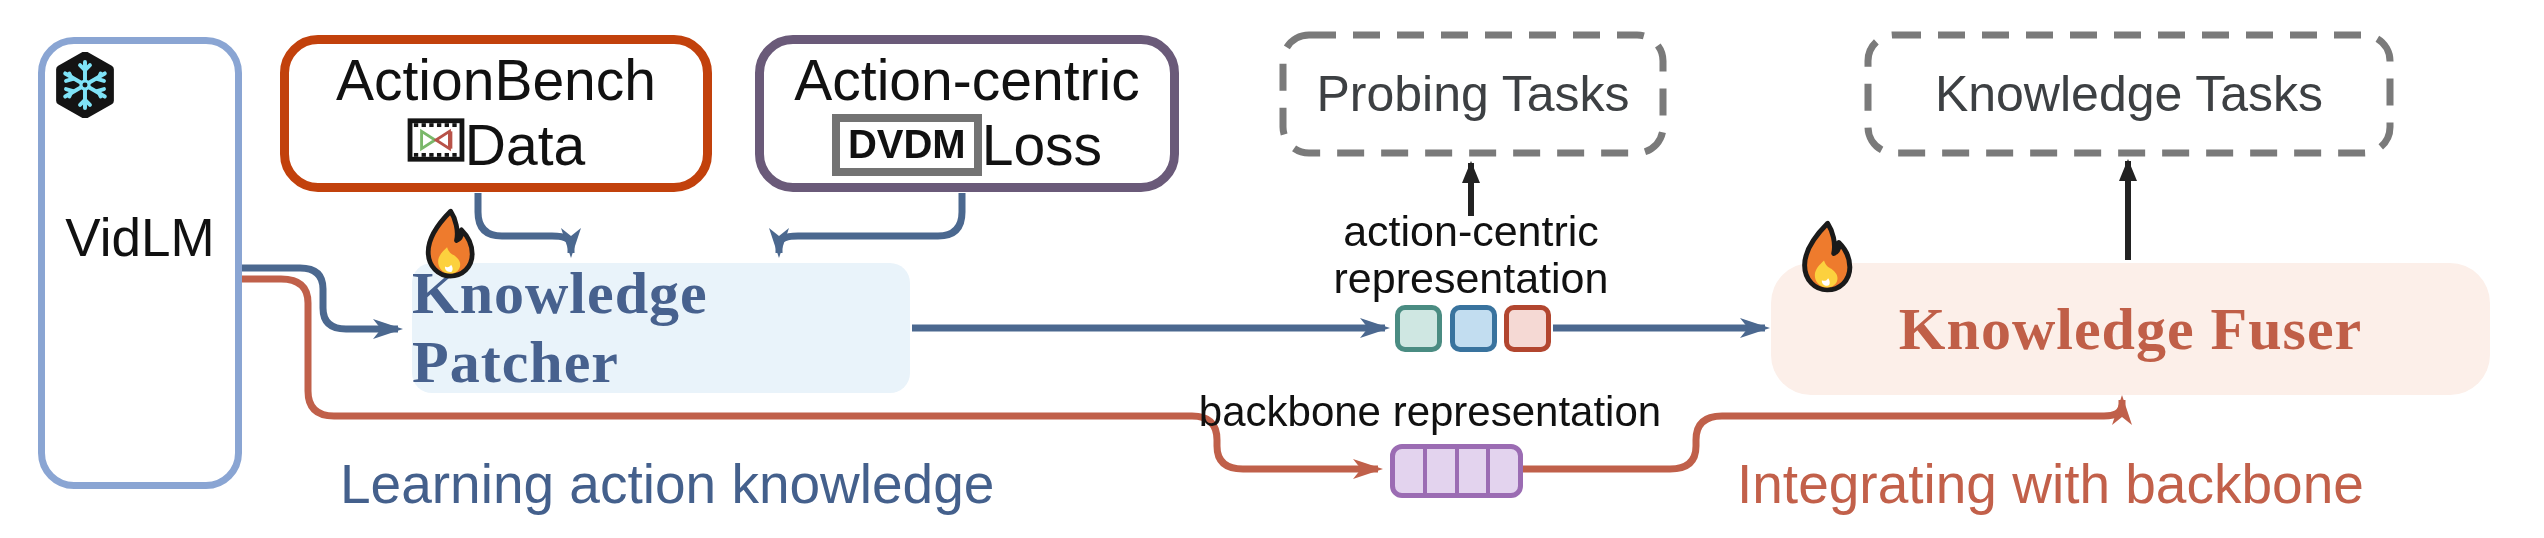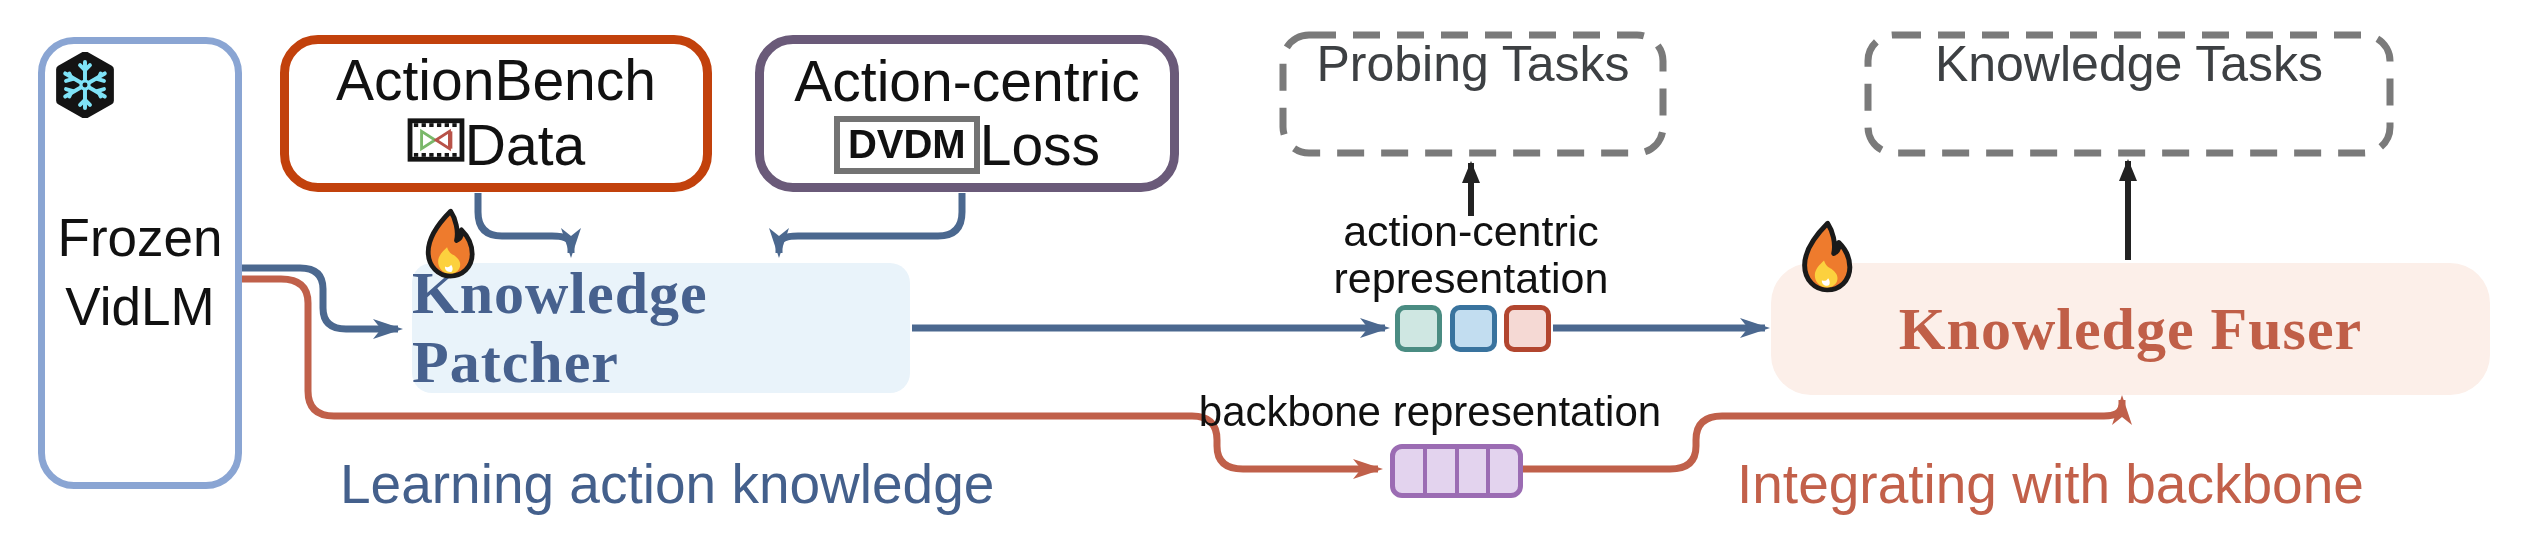--- a/index.html
+++ b/index.html
@@ -14,23 +14,23 @@
        display:flex; flex-direction:column; align-items:center; justify-content:center;}
   .frozen-box{left:38px; top:37px; width:204px; height:452px;
        border:7px solid #8aa5d3; border-radius:36px; justify-content:flex-start;}
   .frozen-text{margin-top:160px; font-size:53px; line-height:1.3; text-align:center; color:#111;}
   .actionbench-box{left:280px; top:35px; width:432px; height:157px;
        border:9px solid #c2410c; border-radius:38px;}
   .dvdm-box{left:755px; top:35px; width:424px; height:157px;
        border:9px solid #6a5a79; border-radius:38px;}
   .inbox-line1{font-size:57px; line-height:1.05; color:#111;}
   .inbox-line2{display:flex; align-items:center; gap:0; font-size:57px; line-height:1.05; color:#111; margin-top:4px;}
-  .dvdm-badge{display:inline-block; border:6px solid #737373; padding:1px 8px 3px 8px;
+  .dvdm-badge{display:inline-block; border:8px solid #737373; padding:1px 8px 3px 8px;
        font-size:40px; font-weight:900; letter-spacing:0px; color:#111;}
-  .dashed-label{position:absolute; display:flex; justify-content:center;
+  .dashed-label{position:absolute; display:flex; align-items:center; justify-content:center;
        font-size:50px; color:#3d4043;}
   .probing-pos{left:1283px; top:35px; width:380px; height:118px;}
   .downstream-pos{left:1868px; top:35px; width:522px; height:118px;}
 
   .patcher-box{left:412px; top:263px; width:498px; height:130px; border:none;
        background:#e9f3fa; border-radius:20px;}
   .fuser-box{left:1771px; top:263px; width:719px; height:132px; border:none;
        background:#fcefe9; border-radius:40px;}
   .module-title{font-family:"Liberation Serif", serif; font-weight:700; font-size:60px; letter-spacing:1px;}
   .patcher-box .module-title{color:#47618e;}
@@ -93,21 +93,20 @@
 
     <path d="M1523,469 H1670 Q1696,469 1696,446 V440 Q1696,416 1722,416 H2104 Q2122,416 2122,404 V400" fill="none" stroke="#c0604a" stroke-width="7" marker-end="url(#morange)"></path>
 
     <path d="M1471,216 V163" fill="none" stroke="#222" stroke-width="6" marker-end="url(#mblack)"></path>
 
     <path d="M2128,260 V161" fill="none" stroke="#222" stroke-width="6" marker-end="url(#mblack)"></path>
   </svg>
 
   <div class="box frozen-box">
     <div class="frozen-text">
-      <div>Frozen</div>
       <div>VidLM</div>
     </div>
   </div>
 
   <div class="box actionbench-box">
     <div class="inbox-line1">ActionBench</div>
     <div class="inbox-line2">
       <span class="icon-film">
         <svg width="58" height="50" viewBox="0 0 60 52">
           <rect x="3" y="6" width="54" height="40" fill="#ffffff" stroke="#141414" stroke-width="5"></rect>

